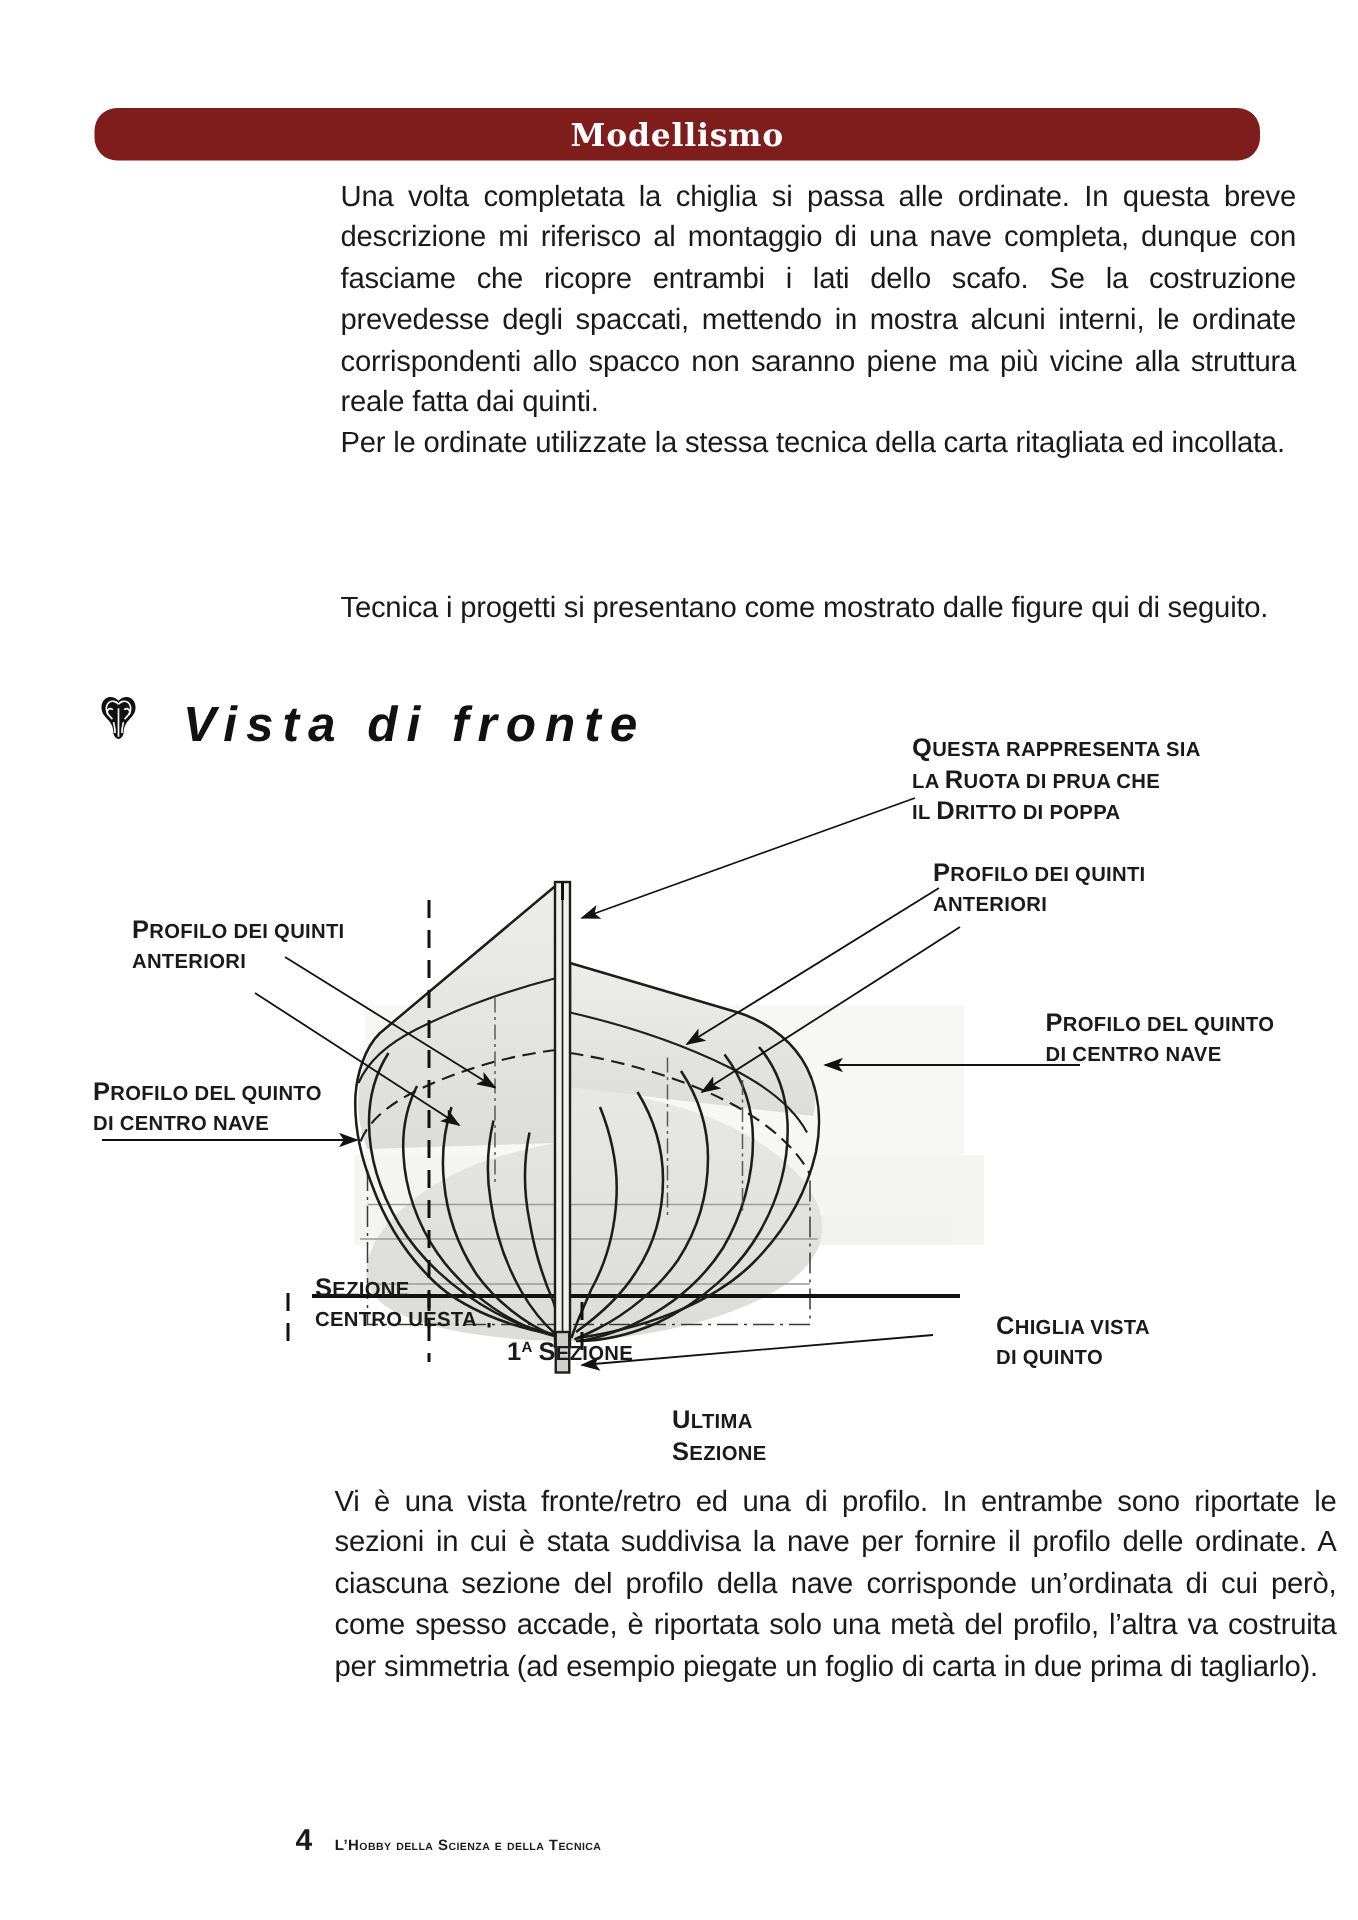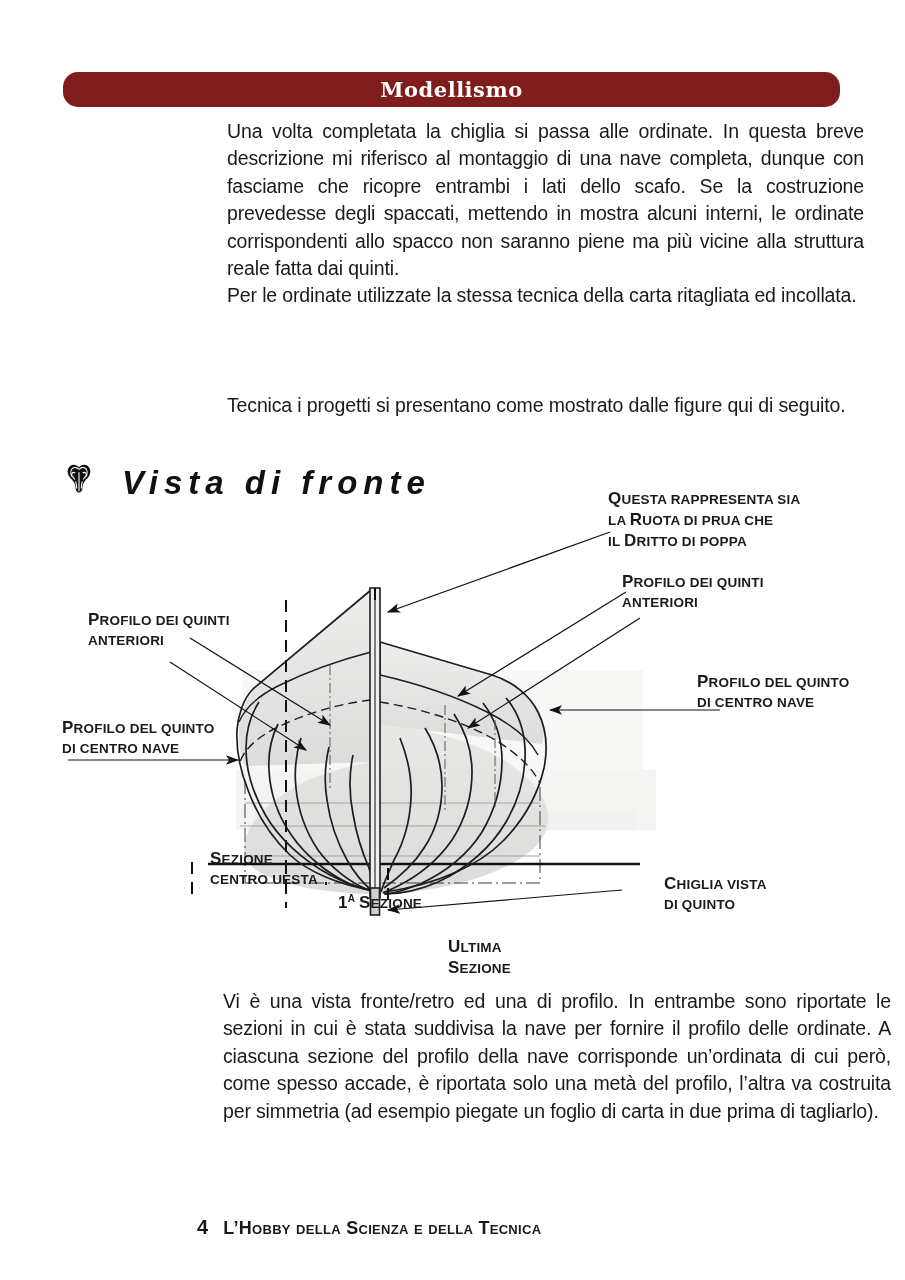--- a/index.html
+++ b/index.html
@@ -112,21 +112,21 @@
     top: 1216px;
     display: flex;
     align-items: baseline;
     gap: 15px;
   }
   .footer-page {
     font-size: 20px;
     font-weight: bold;
   }
   .footer-title {
-    font-size: 18px;
+    font-size: 10px;
     font-weight: bold;
     font-variant: small-caps;
     letter-spacing: 0.3px;
   }
 </style>
 </head>
 <body>
 
 <div class="banner">
   <span class="banner-title">Modellismo</span>

